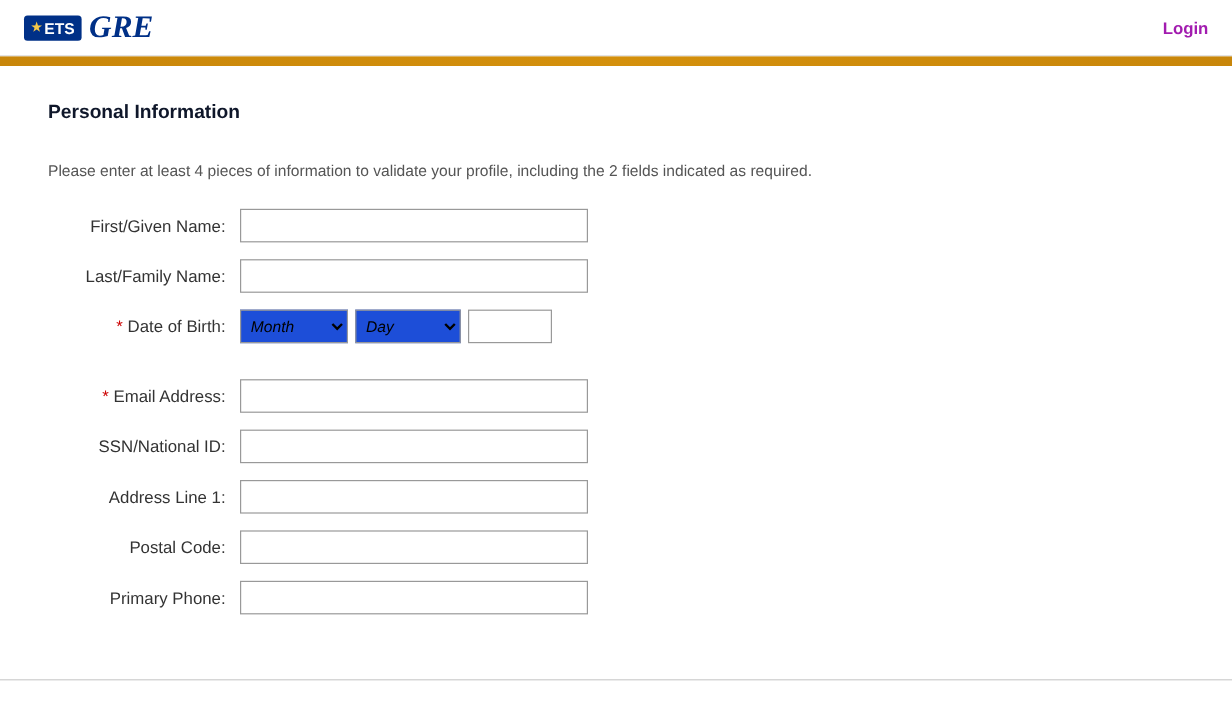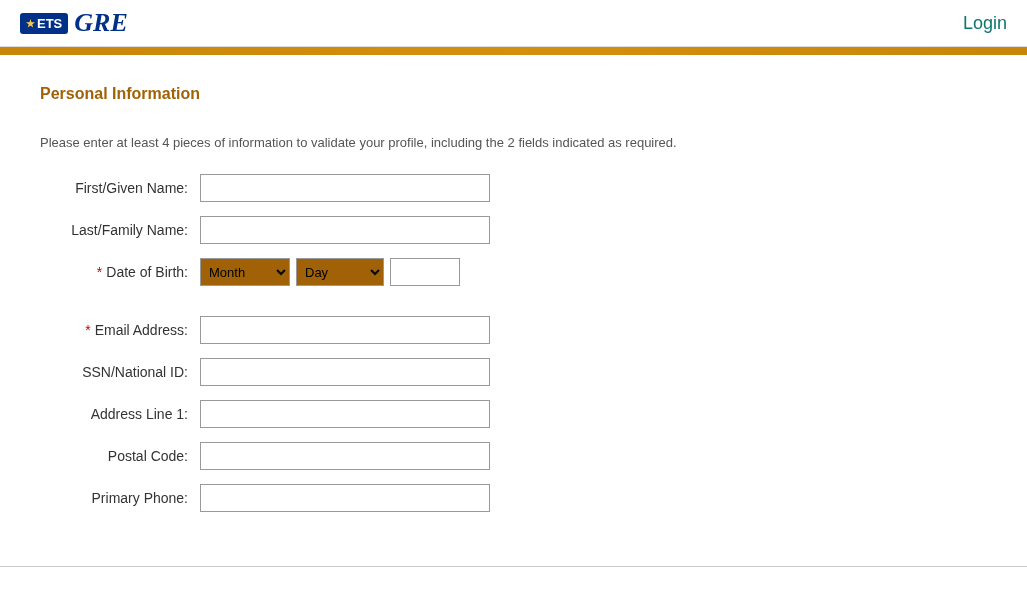--- a/index.html
+++ b/index.html
@@ -35,24 +35,25 @@
       font-size: 10px;
     }
     .logo-gre {
       color: #003087;
       font-size: 26px;
       font-weight: bold;
       font-style: italic;
       font-family: Georgia, serif;
     }
     .login-link {
-      color: #0f766e;
-      font-size: 18px;
+      color: #a21caf;
+      font-size: 14px;
       text-decoration: none;
       cursor: pointer;
+      font-weight: bold;
     }
 
     
     .orange-bar {
       height: 8px;
       background: linear-gradient(to right, #c8860a, #d4900c, #c8860a);
     }
 
     
     .main-content {
@@ -63,21 +64,21 @@
     .page-title {
       font-size: 26px;
       font-weight: bold;
       color: #333;
       margin-bottom: 8px;
     }
 
     .section-title {
       font-size: 16px;
       font-weight: bold;
-      color: #a16207;
+      color: #0f172a;
       margin-bottom: 6px;
     }
 
     .description {
       font-size: 13px;
       color: #555;
       margin-bottom: 24px;
       margin-top: 32px;
     }
 
@@ -117,22 +118,23 @@
       display: flex;
       align-items: center;
       gap: 6px;
     }
 
     .dob-select {
       height: 28px;
       border: 1px solid #999;
       padding: 2px 4px;
       font-size: 13px;
-      background: #a16207;
+      background: #1d4ed8;
       cursor: pointer;
+      font-style: italic;
     }
 
     .month-select { width: 90px; }
     .day-select { width: 88px; }
 
     .year-input {
       width: 70px;
       height: 28px;
       border: 1px solid #999;
       padding: 3px 6px;

